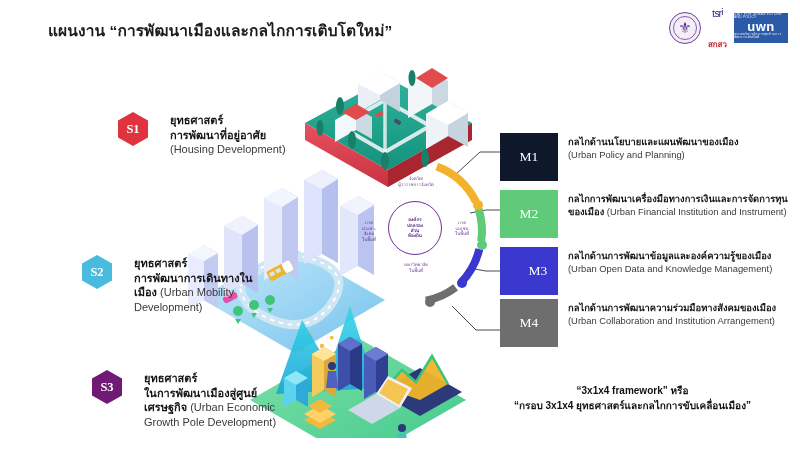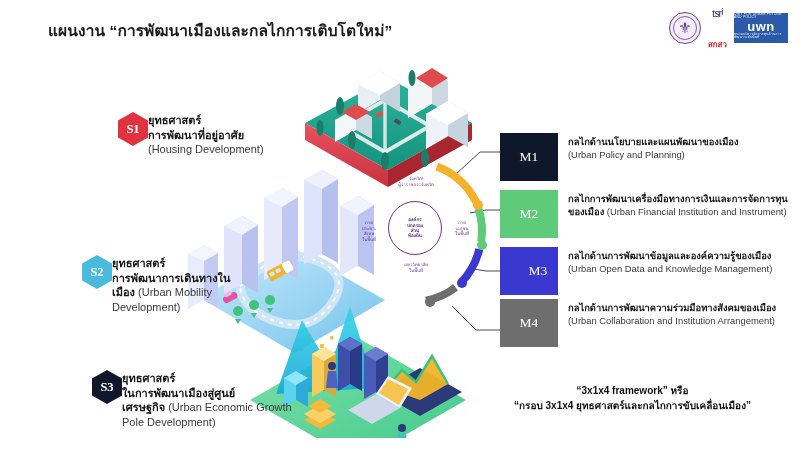--- a/index.html
+++ b/index.html
@@ -101,21 +101,21 @@
     width: 330px;
     height: 390px;
     pointer-events: none;
   }
 
   
   .strategy {
     position: absolute;
     display: flex;
     align-items: flex-start;
-    gap: 0;
+    gap: 22px;
   }
   .hex {
     width: 30px; height: 34px;
     flex: 0 0 30px;
     clip-path: polygon(50% 0%, 100% 25%, 100% 75%, 50% 100%, 0% 75%, 0% 25%);
     display: flex; align-items: center; justify-content: center;
     color: #ffffff;
     font-size: 12.5px;
     font-weight: bold;
     font-family: "Liberation Serif", serif;
@@ -500,21 +500,21 @@
   <div class="strategy" id="strategy-2">
     <div class="hex" style="background: rgb(73, 187, 222);">S2</div>
     <div class="strategy-text">
       <span class="th-bold" style="white-space: pre-line;">ยุทธศาสตร์
 การพัฒนาการเดินทางใน
 เมือง </span><span class="en-txt">(Urban Mobility Development)</span>
     </div>
   </div>
 
   <div class="strategy" id="strategy-3">
-    <div class="hex" style="background: #0f172a;">S3</div>
+    <div class="hex" style="background: #701a75;">S3</div>
     <div class="strategy-text">
       <span class="th-bold" style="white-space: pre-line;">ยุทธศาสตร์
 ในการพัฒนาเมืองสู่ศูนย์
 เศรษฐกิจ </span><span class="en-txt">(Urban Economic Growth Pole Development)</span>
     </div>
   </div>
 
   <div class="module-row" id="module-1">
     <div class="m-chip" style="background: #0f172a;">M1</div>
     <div class="m-text">

